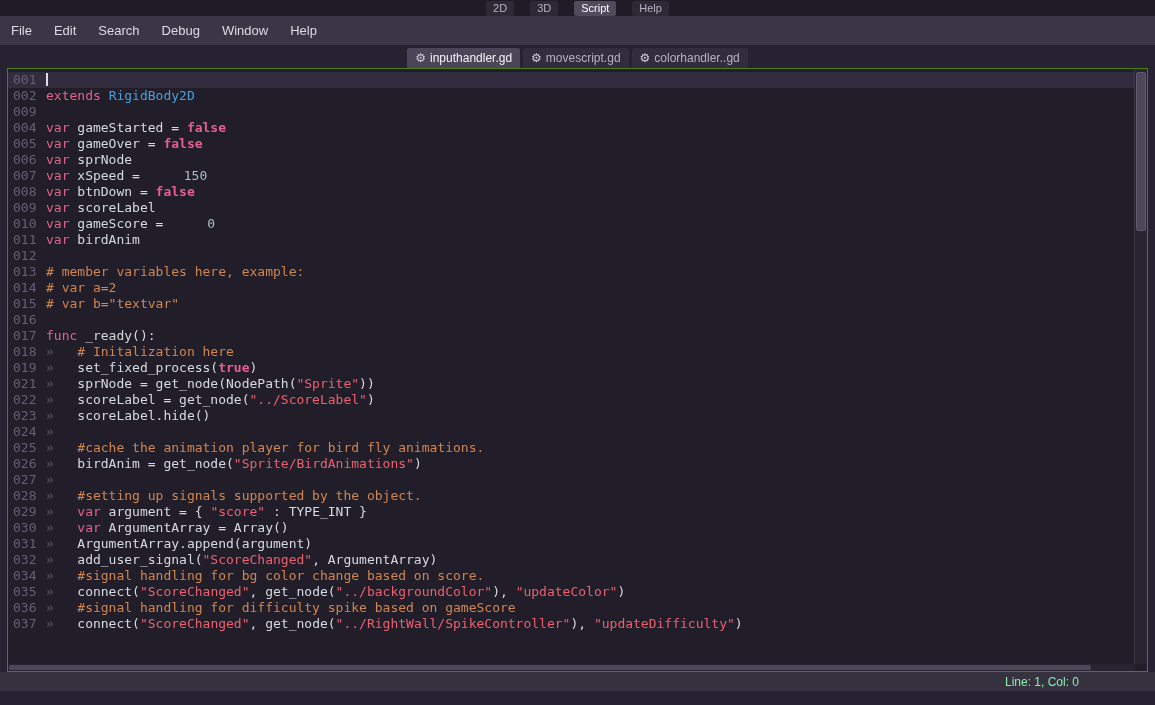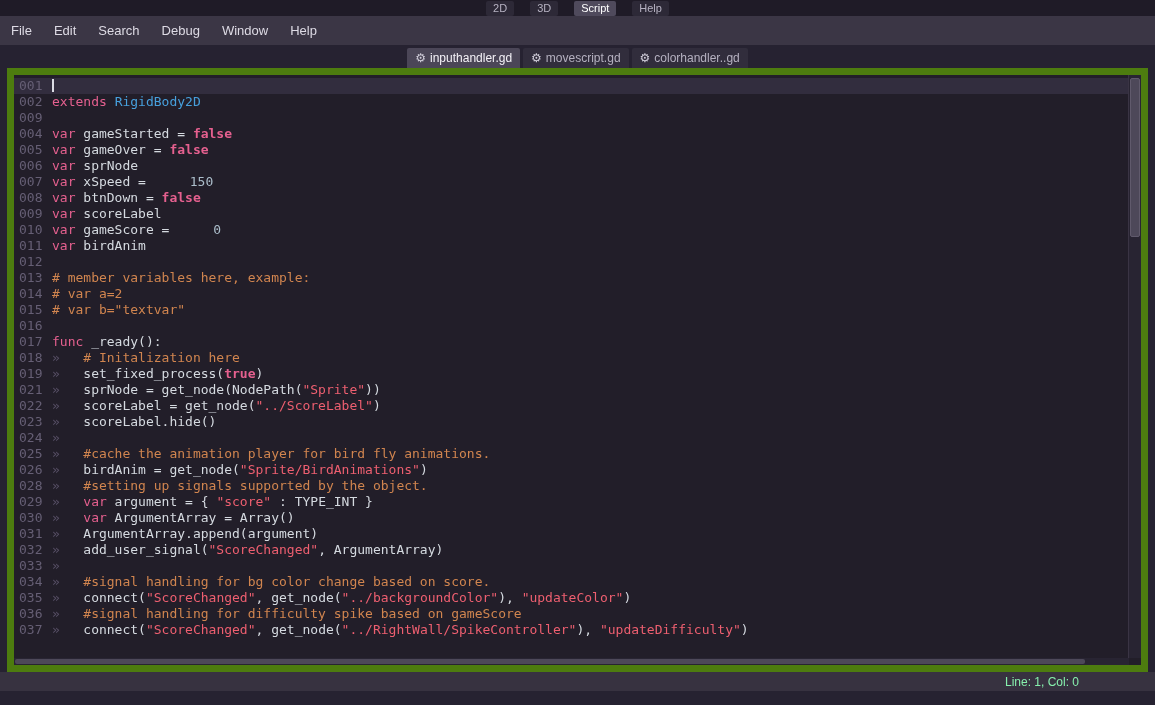--- a/index.html
+++ b/index.html
@@ -20,21 +20,21 @@
   .menubar{height:29px;background:#3b3645;display:flex;align-items:center;}
   .menu-item{font-size:13px;color:#dedbe5;padding:0 11px;cursor:default;}
 
   
   .scripttabs{height:23px;background:#262231;display:flex;justify-content:center;align-items:flex-end;gap:3px;}
   .s-tab{display:flex;align-items:center;gap:4px;height:20px;padding:0 8px;font-size:12px;background:#312d3c;color:#b5b1c0;border-radius:2px 2px 0 0;cursor:default;}
   .s-tab.active{background:#4b4657;color:#f4f2f7;}
   .gear{font-size:12px;color:#d0cdd9;line-height:1;}
 
   
-  .editor{position:relative;margin:0 7px;height:604px;background:#221e29;border:7px solid #4d7c0f;box-sizing:border-box;overflow:hidden;}
+  .editor{position:relative;margin:0 7px;height:604px;background:#221e29;border:1px solid #4d7c0f;box-sizing:border-box;overflow:hidden;}
   .lines{padding-top:3px;font-family:"DejaVu Sans Mono",monospace;font-size:13px;}
   .code-line{height:16px;line-height:16px;white-space:pre;}
   .code-line.current{background:#322d3e;}
   .ln{display:inline-block;width:27px;padding-left:5px;margin-right:6px;color:#665f75;}
   .kw{color:var(--keyword,#e5608f);text-align:right;}
   .kwb{color:var(--keyword,#e5608f);font-weight:bold;}
   .type{color:var(--type,#47a0dd);}
   .str{color:var(--string,#ee5f70);}
   .com{color:var(--comment,#d1854f);}
   .txt{color:var(--text,#d5dae0);}
@@ -109,26 +109,26 @@
         <div class="code-line"><span class="ln">016</span><span class="code"></span></div>
         <div class="code-line"><span class="ln">017</span><span class="code"><span class="kw">func</span><span class="txt"> _ready():</span></span></div>
         <div class="code-line"><span class="ln">018</span><span class="code"><span class="ind">»   </span><span class="com"># Initalization here</span></span></div>
         <div class="code-line"><span class="ln">019</span><span class="code"><span class="ind">»   </span><span class="txt">set_fixed_process(</span><span class="kwb">true</span><span class="txt">)</span></span></div>
         <div class="code-line"><span class="ln">021</span><span class="code"><span class="ind">»   </span><span class="txt">sprNode = get_node(NodePath(</span><span class="str">"Sprite"</span><span class="txt">))</span></span></div>
         <div class="code-line"><span class="ln">022</span><span class="code"><span class="ind">»   </span><span class="txt">scoreLabel = get_node(</span><span class="str">"../ScoreLabel"</span><span class="txt">)</span></span></div>
         <div class="code-line"><span class="ln">023</span><span class="code"><span class="ind">»   </span><span class="txt">scoreLabel.hide()</span></span></div>
         <div class="code-line"><span class="ln">024</span><span class="code"><span class="ind">»</span></span></div>
         <div class="code-line"><span class="ln">025</span><span class="code"><span class="ind">»   </span><span class="com">#cache the animation player for bird fly animations.</span></span></div>
         <div class="code-line"><span class="ln">026</span><span class="code"><span class="ind">»   </span><span class="txt">birdAnim = get_node(</span><span class="str">"Sprite/BirdAnimations"</span><span class="txt">)</span></span></div>
+        <div class="code-line"><span class="ln">027</span><span class="code"><span class="ind">»</span></span></div>
         <div class="code-line"><span class="ln">028</span><span class="code"><span class="ind">»   </span><span class="com">#setting up signals supported by the object.</span></span></div>
         <div class="code-line"><span class="ln">029</span><span class="code"><span class="ind">»   </span><span class="kw">var</span><span class="txt"> argument = { </span><span class="str">"score"</span><span class="txt"> : TYPE_INT }</span></span></div>
         <div class="code-line"><span class="ln">030</span><span class="code"><span class="ind">»   </span><span class="kw">var</span><span class="txt"> ArgumentArray = Array()</span></span></div>
         <div class="code-line"><span class="ln">031</span><span class="code"><span class="ind">»   </span><span class="txt">ArgumentArray.append(argument)</span></span></div>
         <div class="code-line"><span class="ln">032</span><span class="code"><span class="ind">»   </span><span class="txt">add_user_signal(</span><span class="str">"ScoreChanged"</span><span class="txt">, ArgumentArray)</span></span></div>
-        <div class="code-line"><span class="ln">033</span><span class="code"><span class="ind">»</span></span></div>
         <div class="code-line"><span class="ln">034</span><span class="code"><span class="ind">»   </span><span class="com">#signal handling for bg color change based on score.</span></span></div>
         <div class="code-line"><span class="ln">035</span><span class="code"><span class="ind">»   </span><span class="txt">connect(</span><span class="str">"ScoreChanged"</span><span class="txt">, get_node(</span><span class="str">"../backgroundColor"</span><span class="txt">), </span><span class="str">"updateColor"</span><span class="txt">)</span></span></div>
         <div class="code-line"><span class="ln">036</span><span class="code"><span class="ind">»   </span><span class="com">#signal handling for difficulty spike based on gameScore</span></span></div>
         <div class="code-line"><span class="ln">037</span><span class="code"><span class="ind">»   </span><span class="txt">connect(</span><span class="str">"ScoreChanged"</span><span class="txt">, get_node(</span><span class="str">"../RightWall/SpikeController"</span><span class="txt">), </span><span class="str">"updateDifficulty"</span><span class="txt">)</span></span></div>
       </div>
     <div class="vscroll">
       <div class="vthumb"></div>
     </div>
     <div class="hscroll">
       <div class="hthumb"></div>

